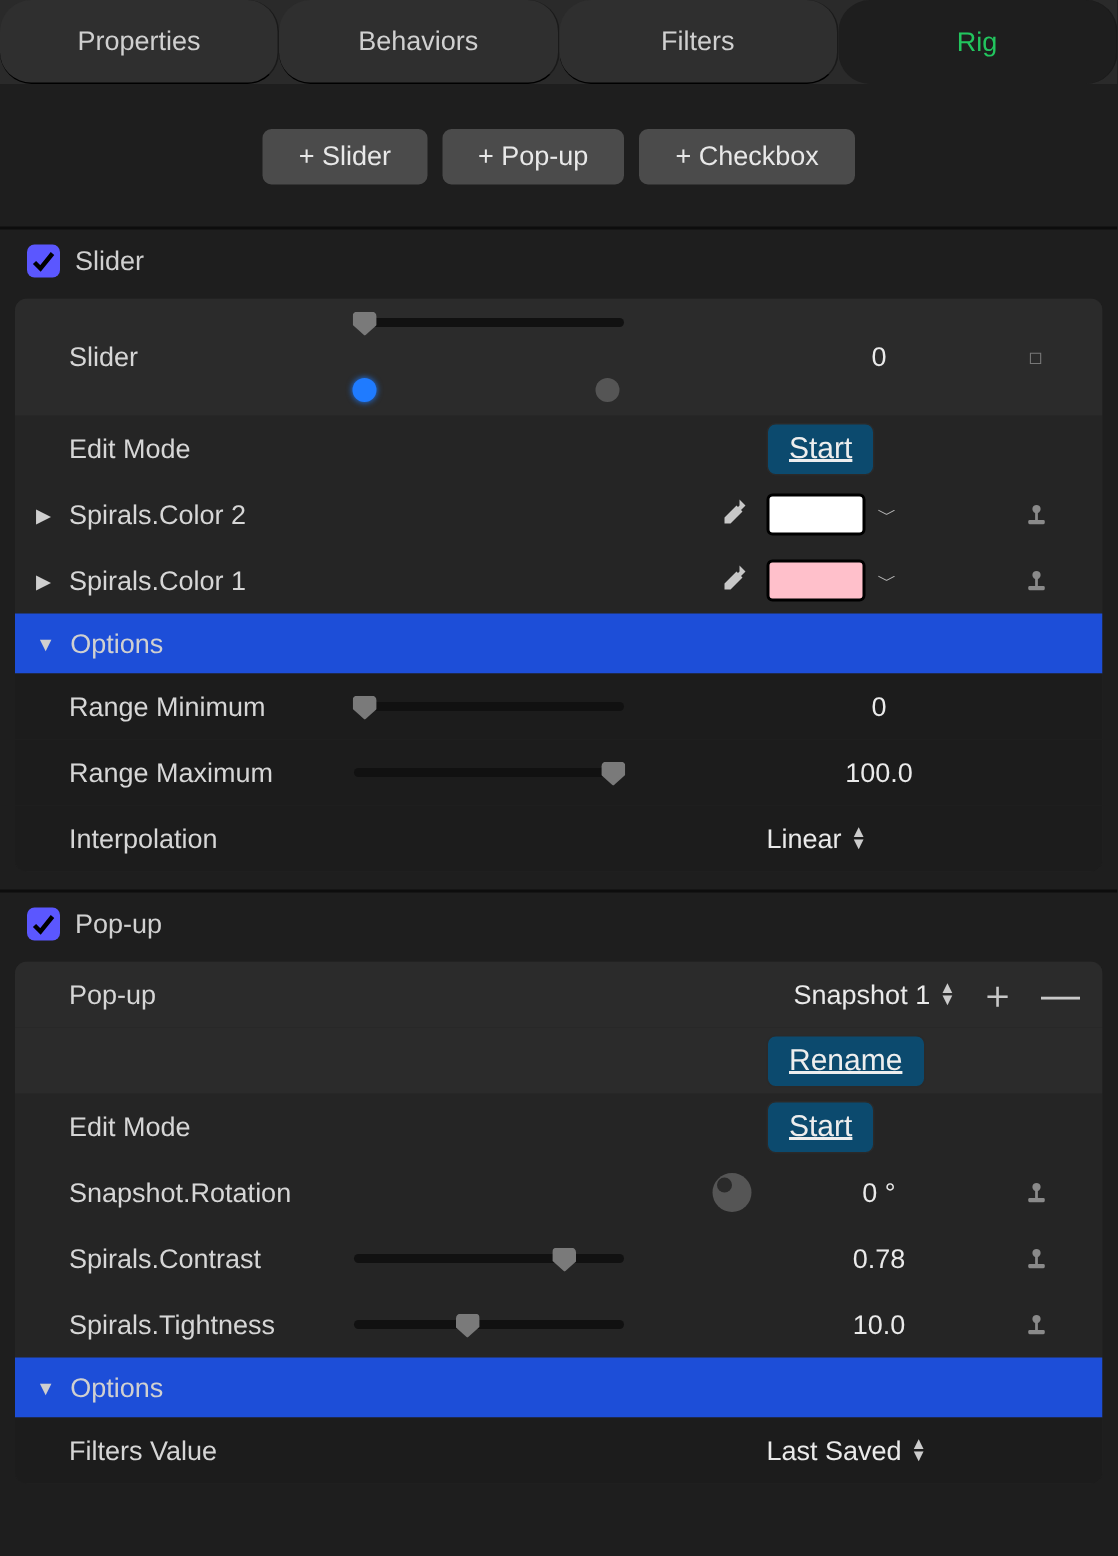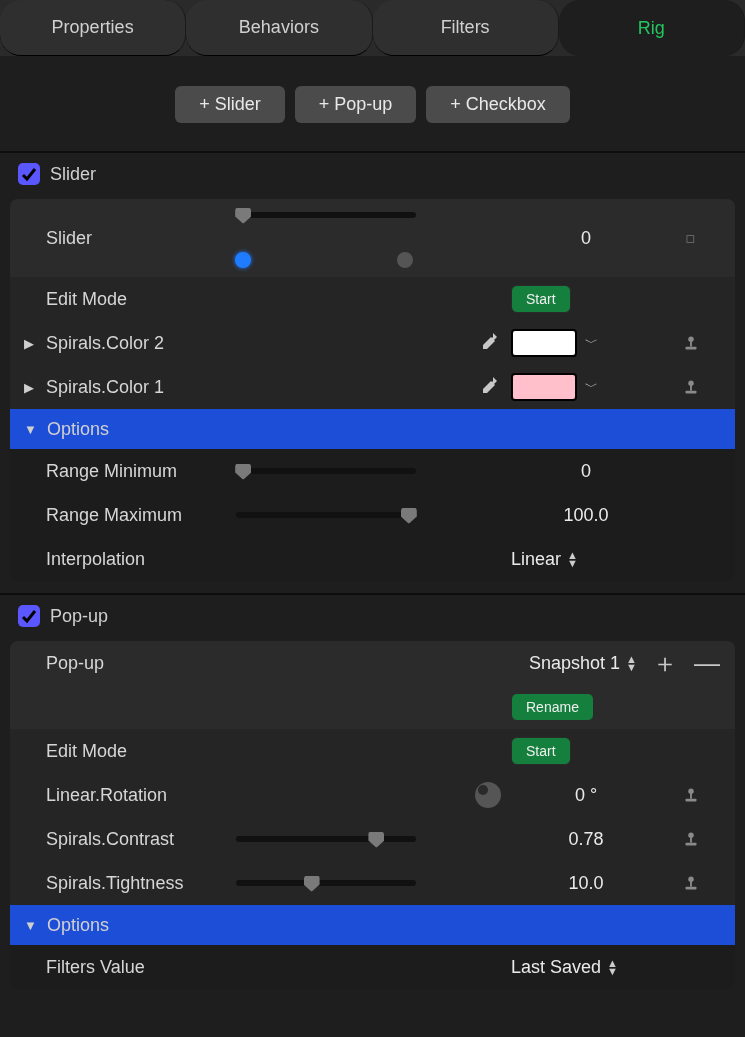--- a/index.html
+++ b/index.html
@@ -27,21 +27,21 @@
   .thumb.pent { width:16px; height:16px; background:#7a7a7a; clip-path: polygon(50% 100%, 0 55%, 0 0, 100% 0, 100% 55%); transform:translate(-50%,-45%); }
   .valcol { width:150px; text-align:center; color:#eaeaea; font-size:18px; }
   .rightcol { width:60px; display:flex; justify-content:center; color:#888; }
   .dual-track { position:relative; height:34px; width:180px; }
   .dot { position:absolute; width:16px; height:16px; border-radius:50%; top:22px; transform:translateX(-50%); cursor:pointer; }
   .dot.blue { background:#1f7bff; box-shadow:0 0 4px #1f7bff; }
   .dot.grey { background:#555; }
   .eyedrop { width:24px; height:24px; cursor:pointer; }
   .swatch { width:66px; height:28px; border:2px solid #000; border-radius:4px; cursor:pointer; }
   .chev { color:#b8b8b8; font-size:13px; margin-left:8px; cursor:pointer; }
-  .btn { background:#15803d; color:#eee; border:1px solid #2a2a2a; padding:5px 14px; border-radius:6px; font-size:14px; cursor:pointer; }
+  .btn { background:#0c4a6e; color:#eee; border:1px solid #2a2a2a; padding:5px 14px; border-radius:6px; font-size:20px; cursor:pointer;text-decoration:underline; }
   .pin { width:22px; height:22px; }
   .dial { width:26px; height:26px; border-radius:50%; background:#555; position:relative; cursor:pointer; }
   .dial::after { content:""; position:absolute; width:10px; height:10px; border-radius:50%; background:#2a2a2a; left:3px; top:3px; }
   .sel { display:flex; align-items:center; gap:6px; color:#eaeaea; cursor:pointer; }
   .carets { display:inline-block; font-size:11px; line-height:8px; color:#ccc; }
   .plus, .minus { font-size:26px; color:#c8c8c8; cursor:pointer; width:28px; text-align:center; font-weight:300; }
   .kf { color:#777; transform:rotate(45deg); display:inline-block; font-size:14px; cursor:pointer; }
   .opts-head { background:#1d4ed8;text-align:center; }
 </style>
 </head>
@@ -221,21 +221,21 @@
   <div class="row">
     <div class="label">Edit Mode</div>
     <div class="ctrl"></div>
     <div class="valcol" style="text-align:left;">
       <button class="btn">Start</button>
     </div>
     <div class="rightcol"></div>
   </div>
 
   <div class="row">
-    <div class="label">Linear.Rotation</div>
+    <div class="label">Snapshot.Rotation</div>
     <div class="ctrl" style="justify-content:flex-end;padding-right:10px;">
       <div class="dial"></div>
     </div>
     <div class="valcol">0 °</div>
     <div class="rightcol">
       <svg class="pin" viewBox="0 0 24 24">
           <circle cx="12" cy="8" r="3" fill="#8a8a8a"></circle>
           <rect x="11" y="10" width="2" height="6" fill="#8a8a8a"></rect>
           <rect x="6" y="16" width="12" height="3" rx="1" fill="#8a8a8a"></rect>
         </svg>

